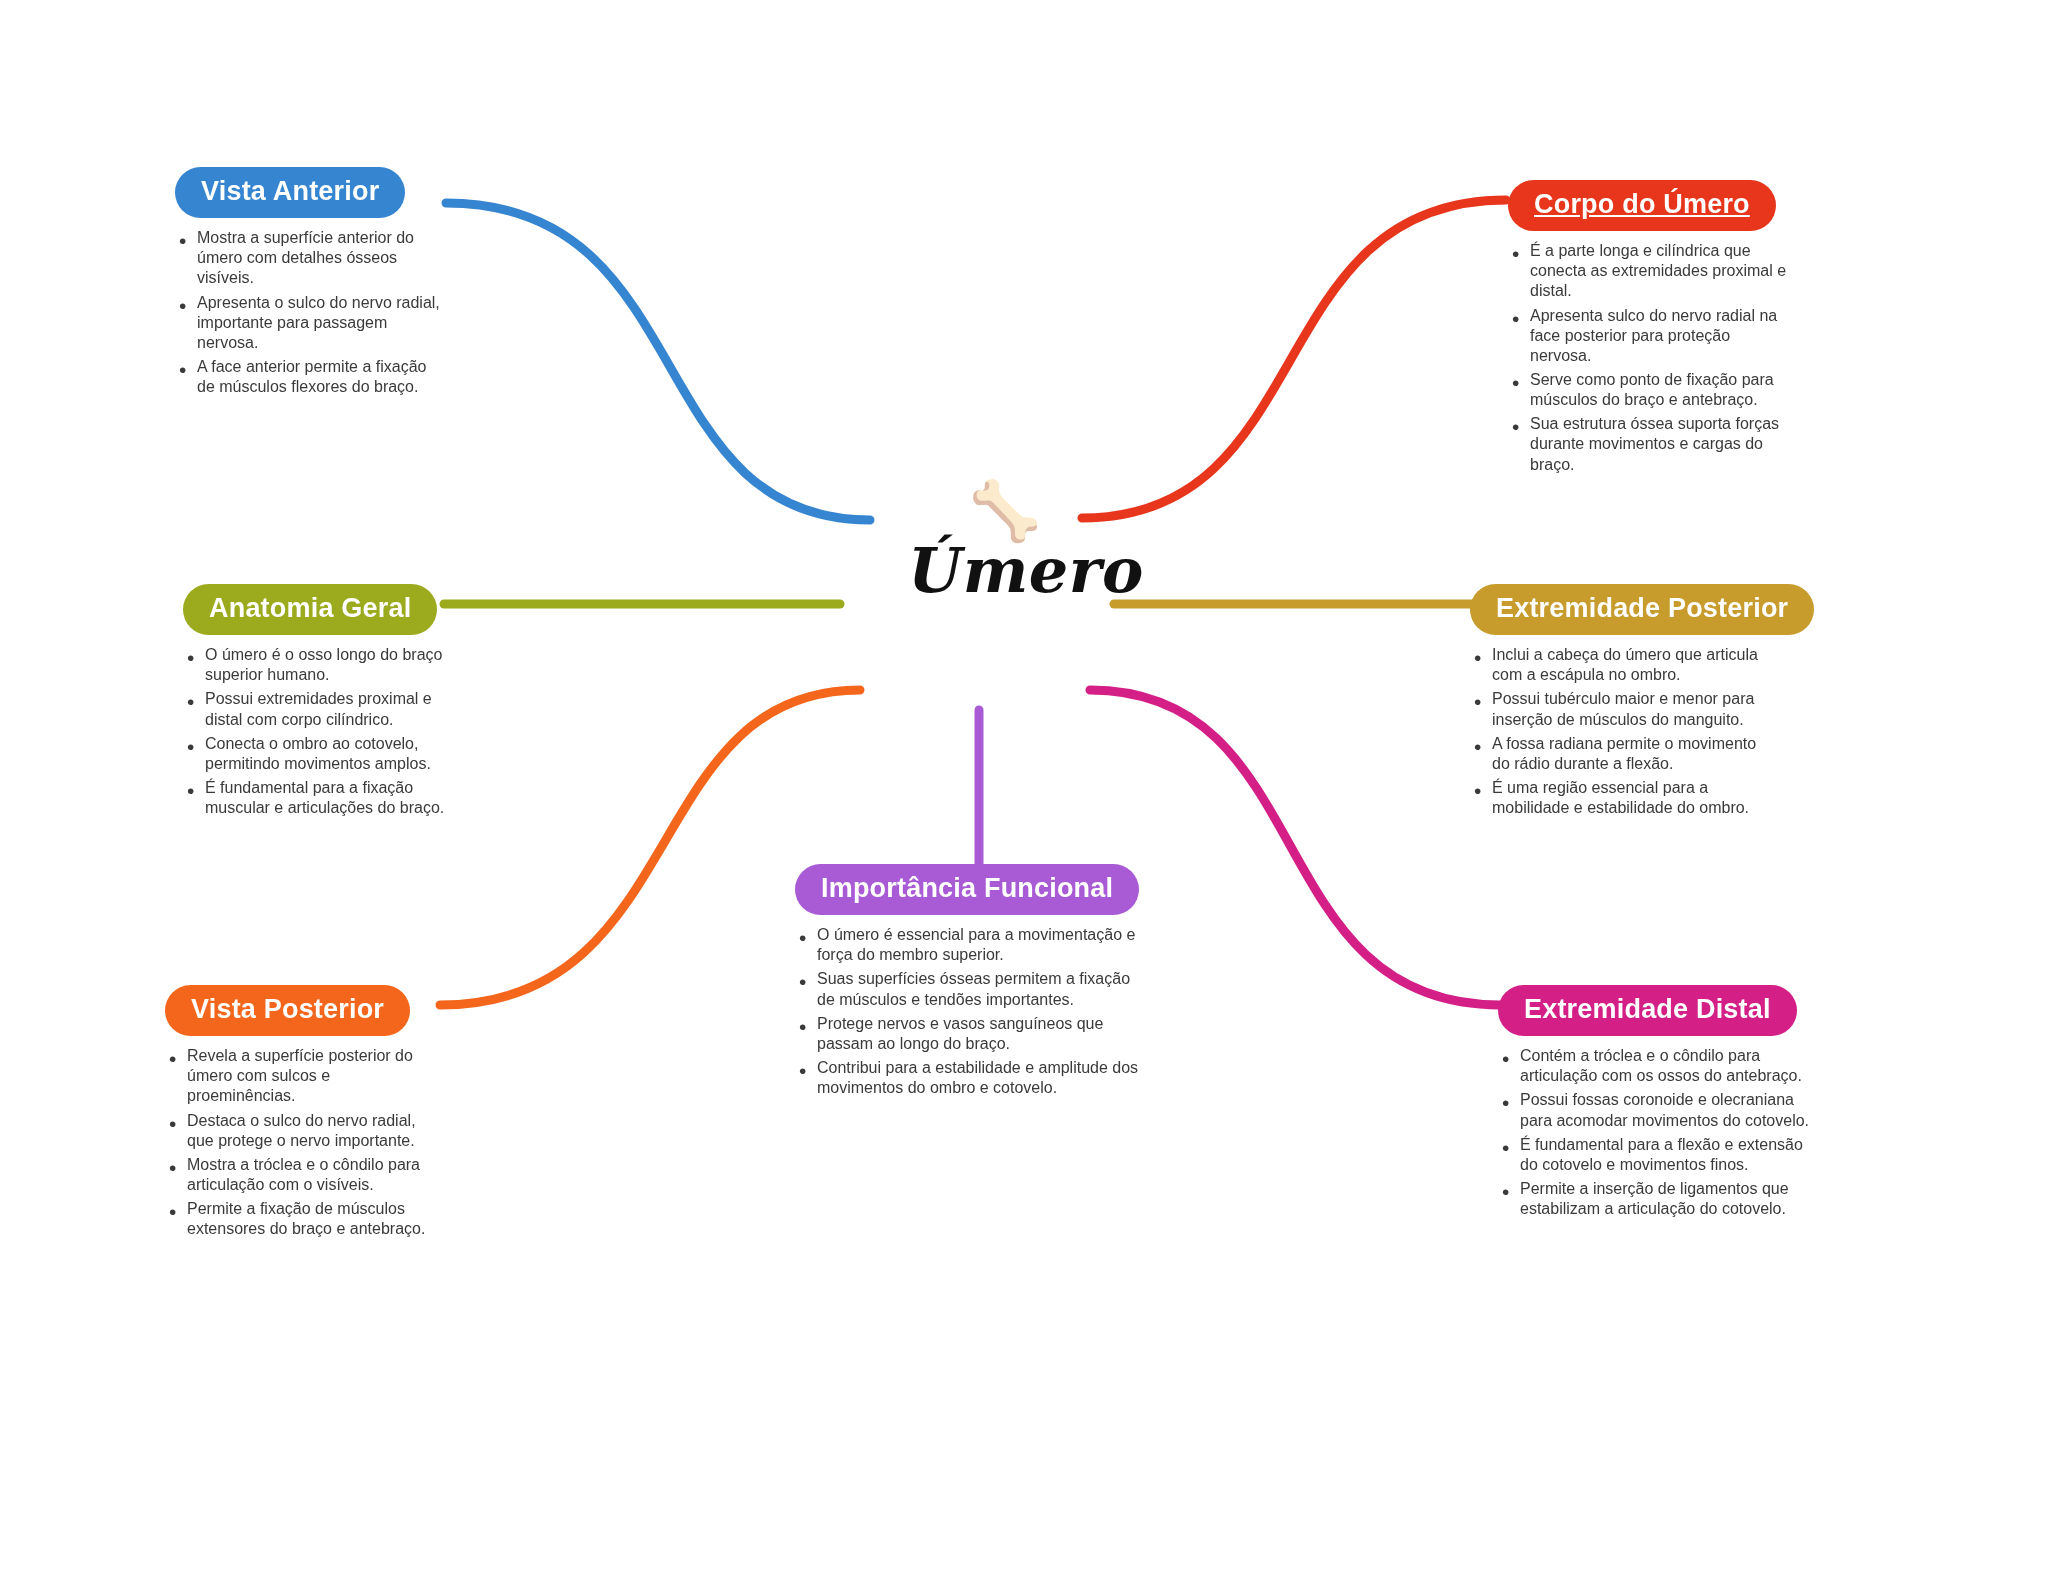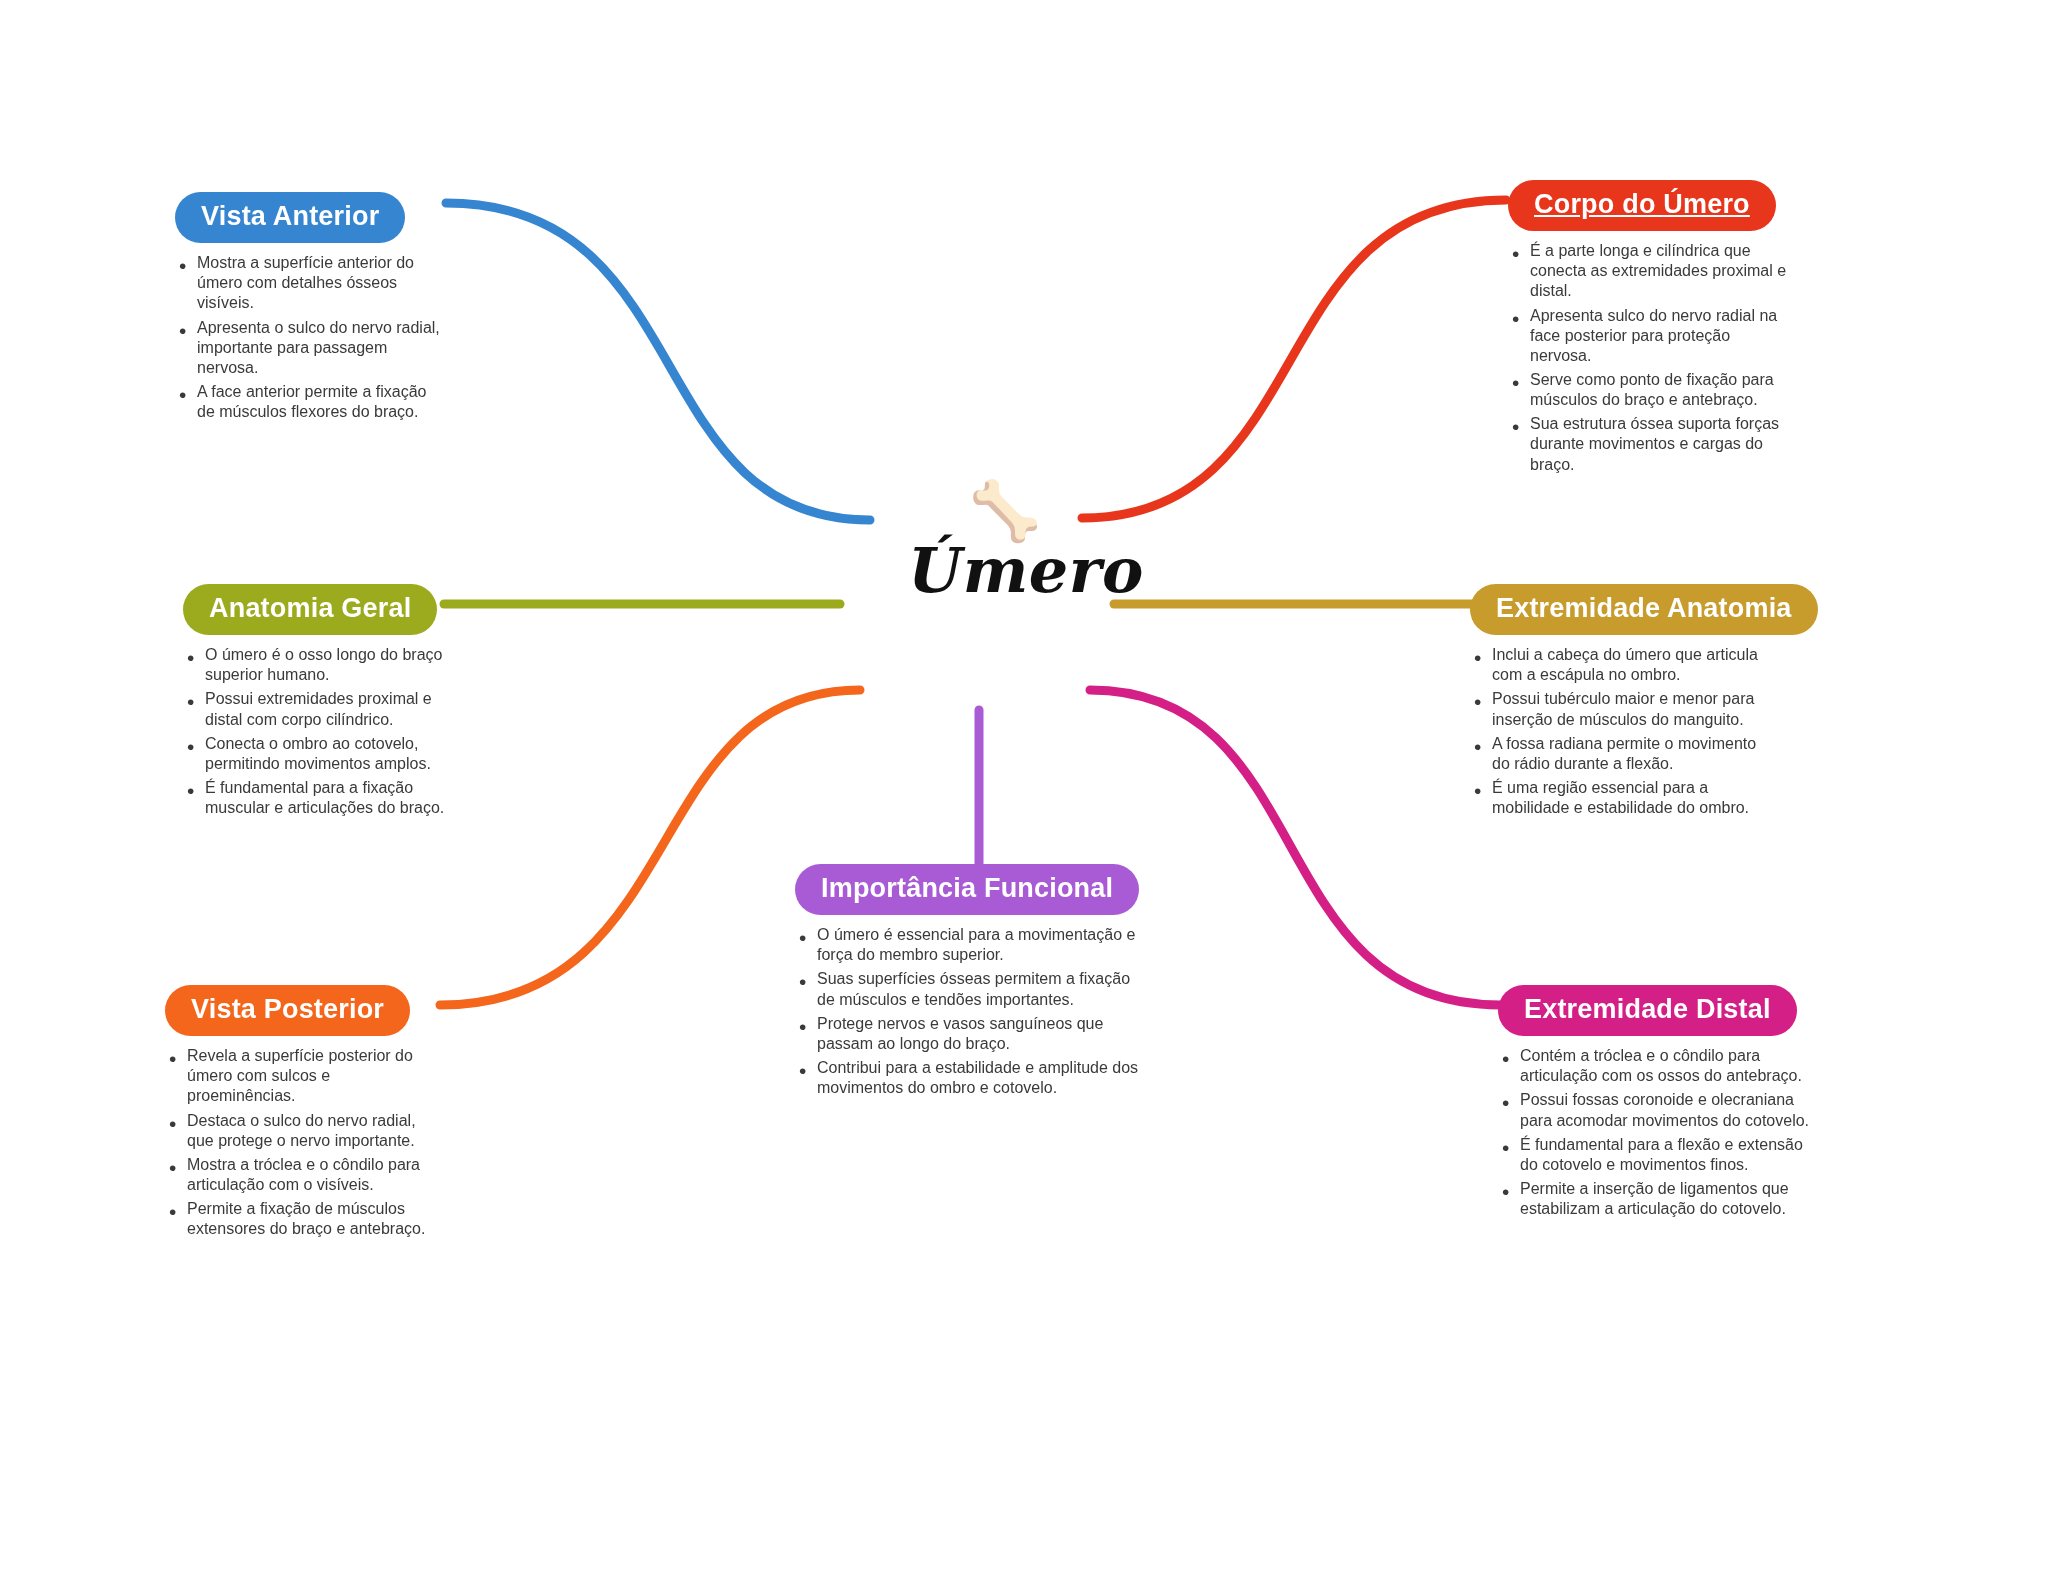--- a/index.html
+++ b/index.html
@@ -77,21 +77,21 @@
     <path d="M 1500 1005 C 1260 1005 1320 690 1090 690" fill="none" stroke="#D41F87" stroke-width="9" stroke-linecap="round"></path>
 
     <path d="M 979 710 L 979 875" fill="none" stroke="#A95BD6" stroke-width="9" stroke-linecap="round"></path>
   </svg>
 
   <div class="center-node">
     <div class="center-icon">🦴</div>
     <div class="center-title">Úmero</div>
   </div>
 
-  <div class="branch align-left w-anterior" style="left:175px;top:192px;">
+  <div class="branch align-left w-anterior" style="left:175px;top:167px;">
     <div class="pill" style="background:#3585D0;">Vista Anterior</div>
     <ul class="bullets">
       <li>Mostra a superfície anterior do úmero com detalhes ósseos visíveis.</li>
       <li>Apresenta o sulco do nervo radial, importante para passagem nervosa.</li>
       <li>A face anterior permite a fixação de músculos flexores do braço.</li>
     </ul>
   </div>
 
   <div class="branch align-left w-anatomia" style="left:183px;top:584px;">
     <div class="pill" style="background:#9CAA1E;">Anatomia Geral</div>
@@ -117,21 +117,21 @@
     <div class="pill" style="background:#E8361C;text-decoration:underline;">Corpo do Úmero</div>
     <ul class="bullets">
       <li>É a parte longa e cilíndrica que conecta as extremidades proximal e distal.</li>
       <li>Apresenta sulco do nervo radial na face posterior para proteção nervosa.</li>
       <li>Serve como ponto de fixação para músculos do braço e antebraço.</li>
       <li>Sua estrutura óssea suporta forças durante movimentos e cargas do braço.</li>
     </ul>
   </div>
 
   <div class="branch align-left w-proximal" style="left:1470px;top:584px;">
-    <div class="pill" style="background:#C79C2C;">Extremidade Anatomia</div>
+    <div class="pill" style="background:#C79C2C;">Extremidade Posterior</div>
     <ul class="bullets">
       <li>Inclui a cabeça do úmero que articula com a escápula no ombro.</li>
       <li>Possui tubérculo maior e menor para inserção de músculos do manguito.</li>
       <li>A fossa radiana permite o movimento do rádio durante a flexão.</li>
       <li>É uma região essencial para a mobilidade e estabilidade do ombro.</li>
     </ul>
   </div>
 
   <div class="branch align-left w-distal" style="left:1498px;top:985px;">
     <div class="pill" style="background:#D41F87;">Extremidade Distal</div>

